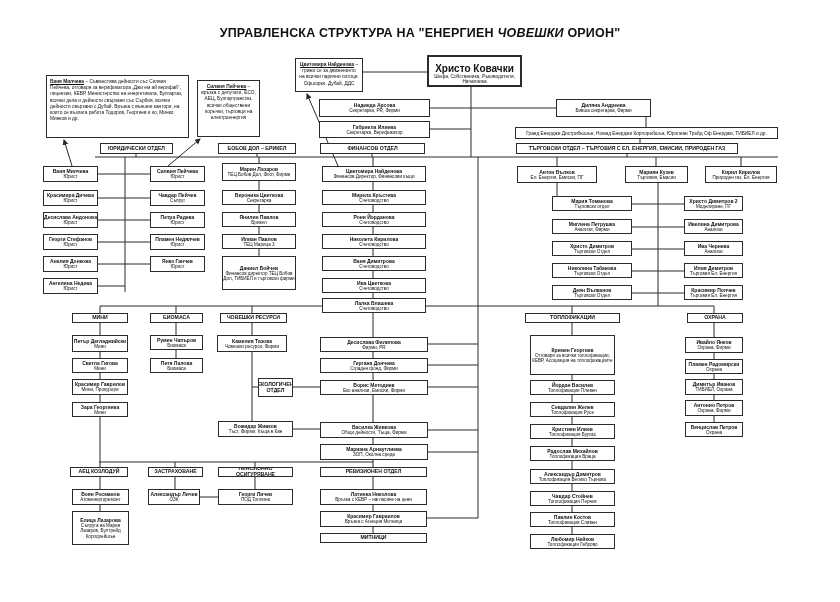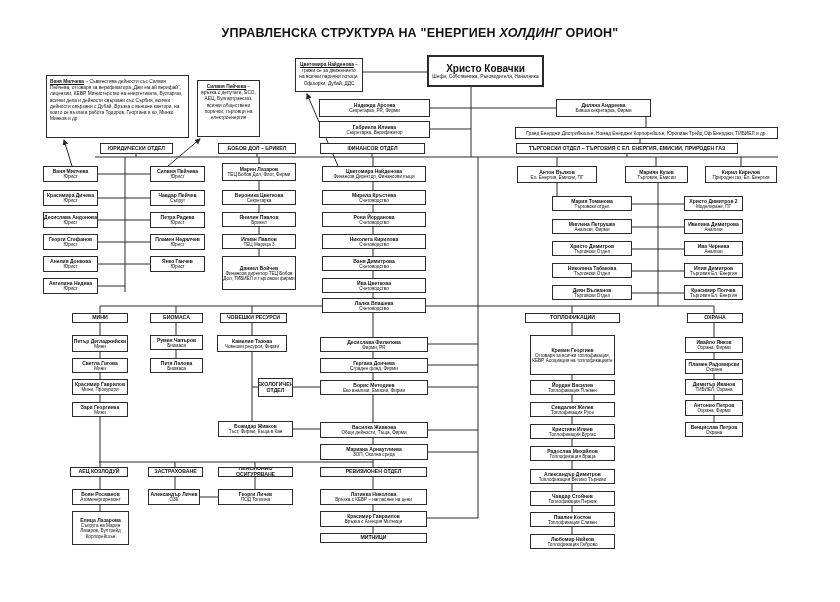--- a/index.html
+++ b/index.html
@@ -21,21 +21,21 @@
   .label{font-weight:bold;font-size:5.2px;line-height:1.1;padding:1px;}
   .text{font-size:4.8px;white-space:nowrap;}
   .note{display:block;font-size:4.8px;line-height:1.3;text-align:left;padding:3px 3px;}
   .note.c{text-align:center;}
   .note .nname{font-weight:bold;text-decoration:underline;}
 </style>
 </head>
 <body>
 
 <div id="page">
-  <div id="title"><span>УПРАВЛЕНСКА СТРУКТУРА НА "ЕНЕРГИЕН </span><span class="it">ХОЛДИНГ</span><span> ОРИОН"</span></div>
+  <div id="title"><span>УПРАВЛЕНСКА СТРУКТУРА НА "ЕНЕРГИЕН </span><span class="it">ЧОВЕШКИ</span><span> ОРИОН"</span></div>
   <svg id="edges" width="840" height="602">
     <defs>
       <marker id="ah" markerWidth="7" markerHeight="7" refX="5" refY="3" orient="auto">
         <path d="M0,0 L6,3 L0,6 z" fill="#2a2a2a"></path>
       </marker>
     </defs>
   <polyline points="363,72 427,72"></polyline>
       <polyline points="471,87 471,157"></polyline>
       <polyline points="430,108 556,108"></polyline>
       <polyline points="425,129 471,129"></polyline>
@@ -86,21 +86,21 @@
       <polyline points="255,462 255,489"></polyline>
       <polyline points="200,497 218,497"></polyline>
       <polyline points="72,166 64,140" marker-end="url(#ah)"></polyline>
       <polyline points="168,166 200,139" marker-end="url(#ah)"></polyline>
       <polyline points="338,166 307,94" marker-end="url(#ah)"></polyline>
     </svg>
   <div id="chart">
       <div class="node note" style="left: 46px; top: 75px; width: 143px; height: 63px;"><span class="nname">Ваня Милчева</span> <span class="ndesc">– Съвместява дейности със Силвия Пейчева, отговаря за верификатора „Джи ем ай верифай“, лицензии, КЕВР, Министерство на енергетиката, Булгаргаз, всички дела и дейности свързани със Сърбия, всички дейности свързани с Дубай. Връзка с външни кантори, на които се възлага работа Тодоров, Георгиев и ко, Минко Минков и др.</span></div>
       <div class="node note c" style="left: 197px; top: 80px; width: 63px; height: 57px;"><span class="nname">Силвия Пейчева</span> <span class="ndesc">– връзка с депутати, ЕСО, АЕЦ, Булгартрансгаз, всички обществени поръчки, търговци на електроенергия</span></div>
       <div class="node note c" style="left: 295px; top: 58px; width: 68px; height: 34px;"><span class="nname">Цветомира Найденова</span> <span class="ndesc">– грижи се за движението на всички парични потоци. Офшорки, Дубай, ДДС</span></div>
-      <div class="node boss" style="left: 427px; top: 55px; width: 117px; height: 32px;">
+      <div class="node boss" style="left: 427px; top: 55px; width: 95px; height: 32px; justify-content: flex-end;">
         <div class="name">Христо Ковачки</div>
         <div class="role">Шефа, Собственика, Ръководителя, Началника</div>
       </div>
       <div class="node person" style="left: 319px; top: 99px; width: 111px; height: 18px;">
         <div class="name">Надежда Арсова</div>
         <div class="role">Секретарка, PR, Фирми</div>
       </div>
       <div class="node person" style="left: 556px; top: 99px; width: 95px; height: 18px;">
         <div class="name">Диляна Андреева</div>
         <div class="role">Бивша секретарка, Фирми</div>

